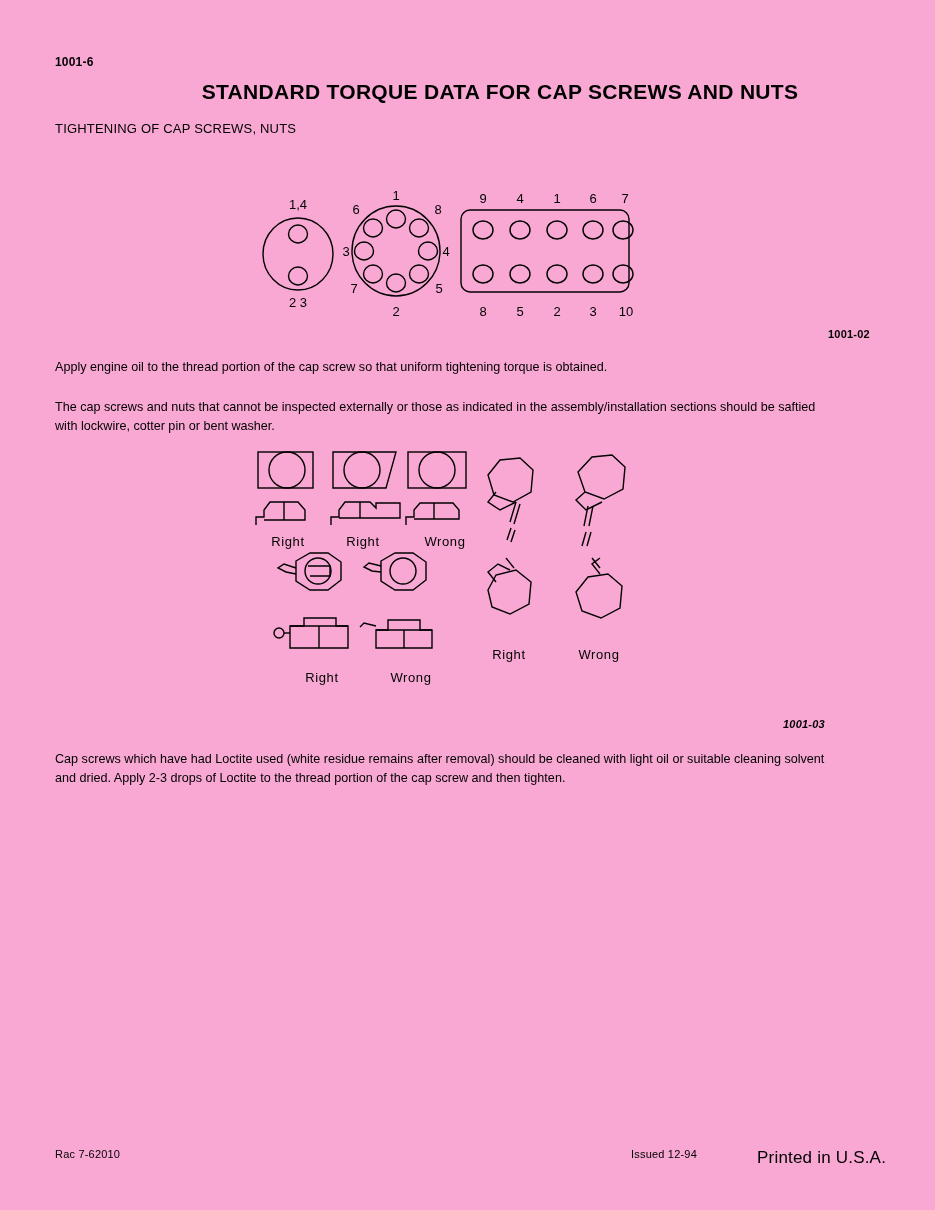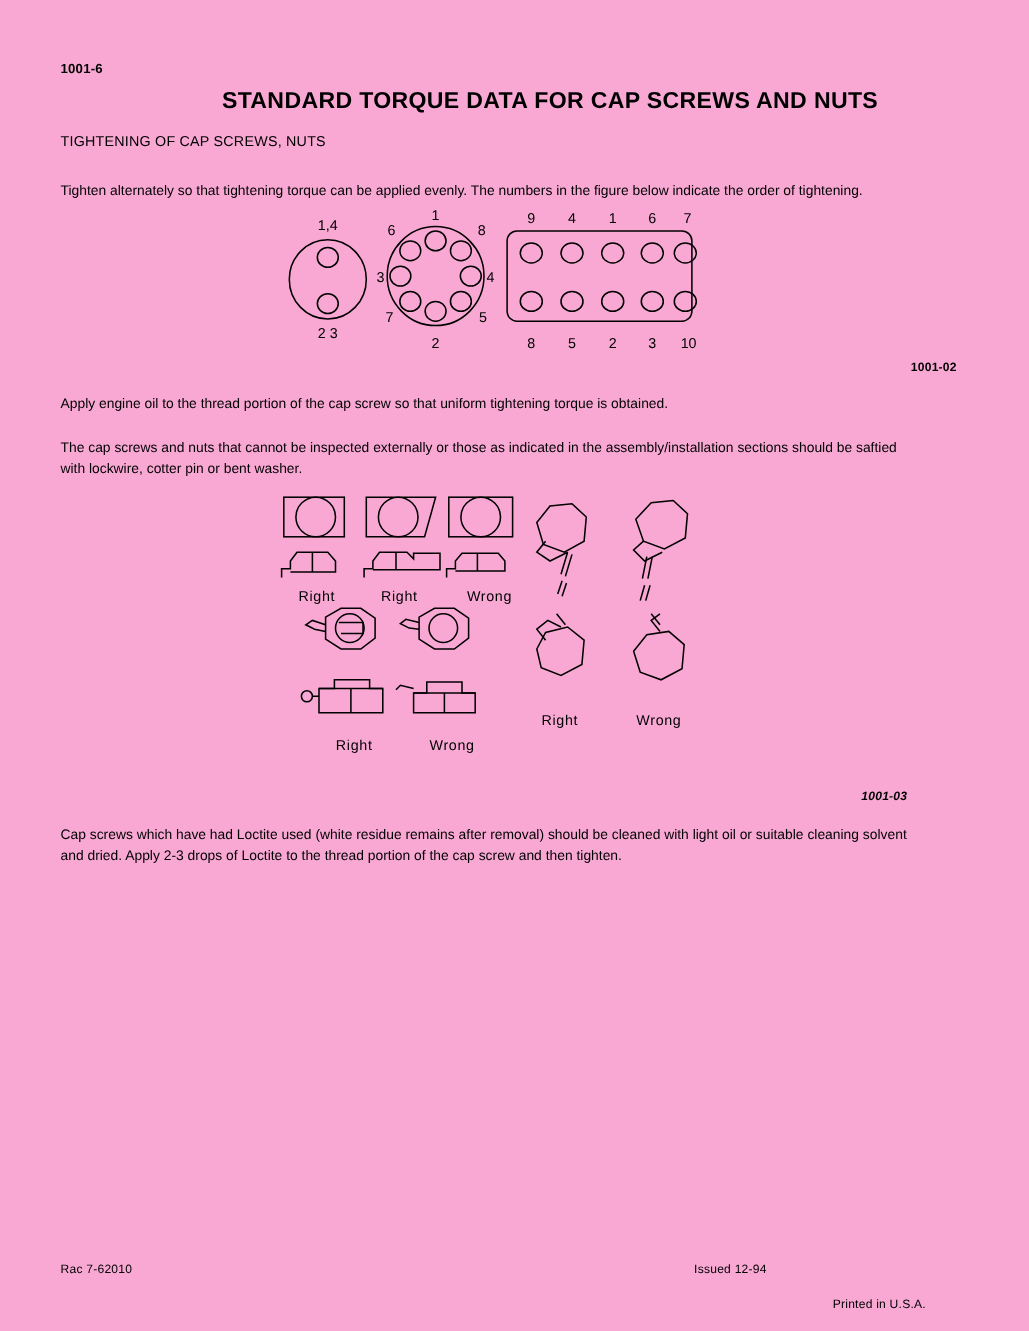--- a/index.html
+++ b/index.html
@@ -83,41 +83,39 @@
     position: absolute;
     left: 631px;
     top: 1148px;
     font-size: 11px;
     letter-spacing: 0.2px;
   }
   .footer-printed {
     position: absolute;
     left: 757px;
     top: 1148px;
-    font-size: 11px;
-    letter-spacing: 0.2px;
-    margin-top: 32px;
+    font-size: 17px;
+    letter-spacing: 0.2px;
   }
   svg text {
     font-family: "Liberation Sans", sans-serif;
     fill: #000000;
   }
 </style>
 </head>
 <body>
 
 <div id="page">
 
   <div class="page-number">1001-6</div>
 
   <div class="doc-title">STANDARD TORQUE DATA FOR CAP SCREWS AND NUTS</div>
 
   <div class="subheading">TIGHTENING OF CAP SCREWS, NUTS</div>
 
-  <div class="para para-1">Tighten alternately so that tightening torque can be applied evenly. The numbers in the figure below indicate the order of tightening.</div>
 
   <div class="figure" id="figure-torque-sequence">
     <svg width="400" height="135" viewBox="0 0 400 135" xmlns="http://www.w3.org/2000/svg">
       <g fill="none" stroke="#000000" stroke-width="1.4">
 
         <ellipse cx="50" cy="66" rx="35" ry="36"></ellipse>
         <ellipse cx="50" cy="46" rx="9.5" ry="9"></ellipse>
         <ellipse cx="50" cy="88" rx="9.5" ry="9"></ellipse>
 
         <ellipse cx="148" cy="63" rx="44" ry="45"></ellipse>

